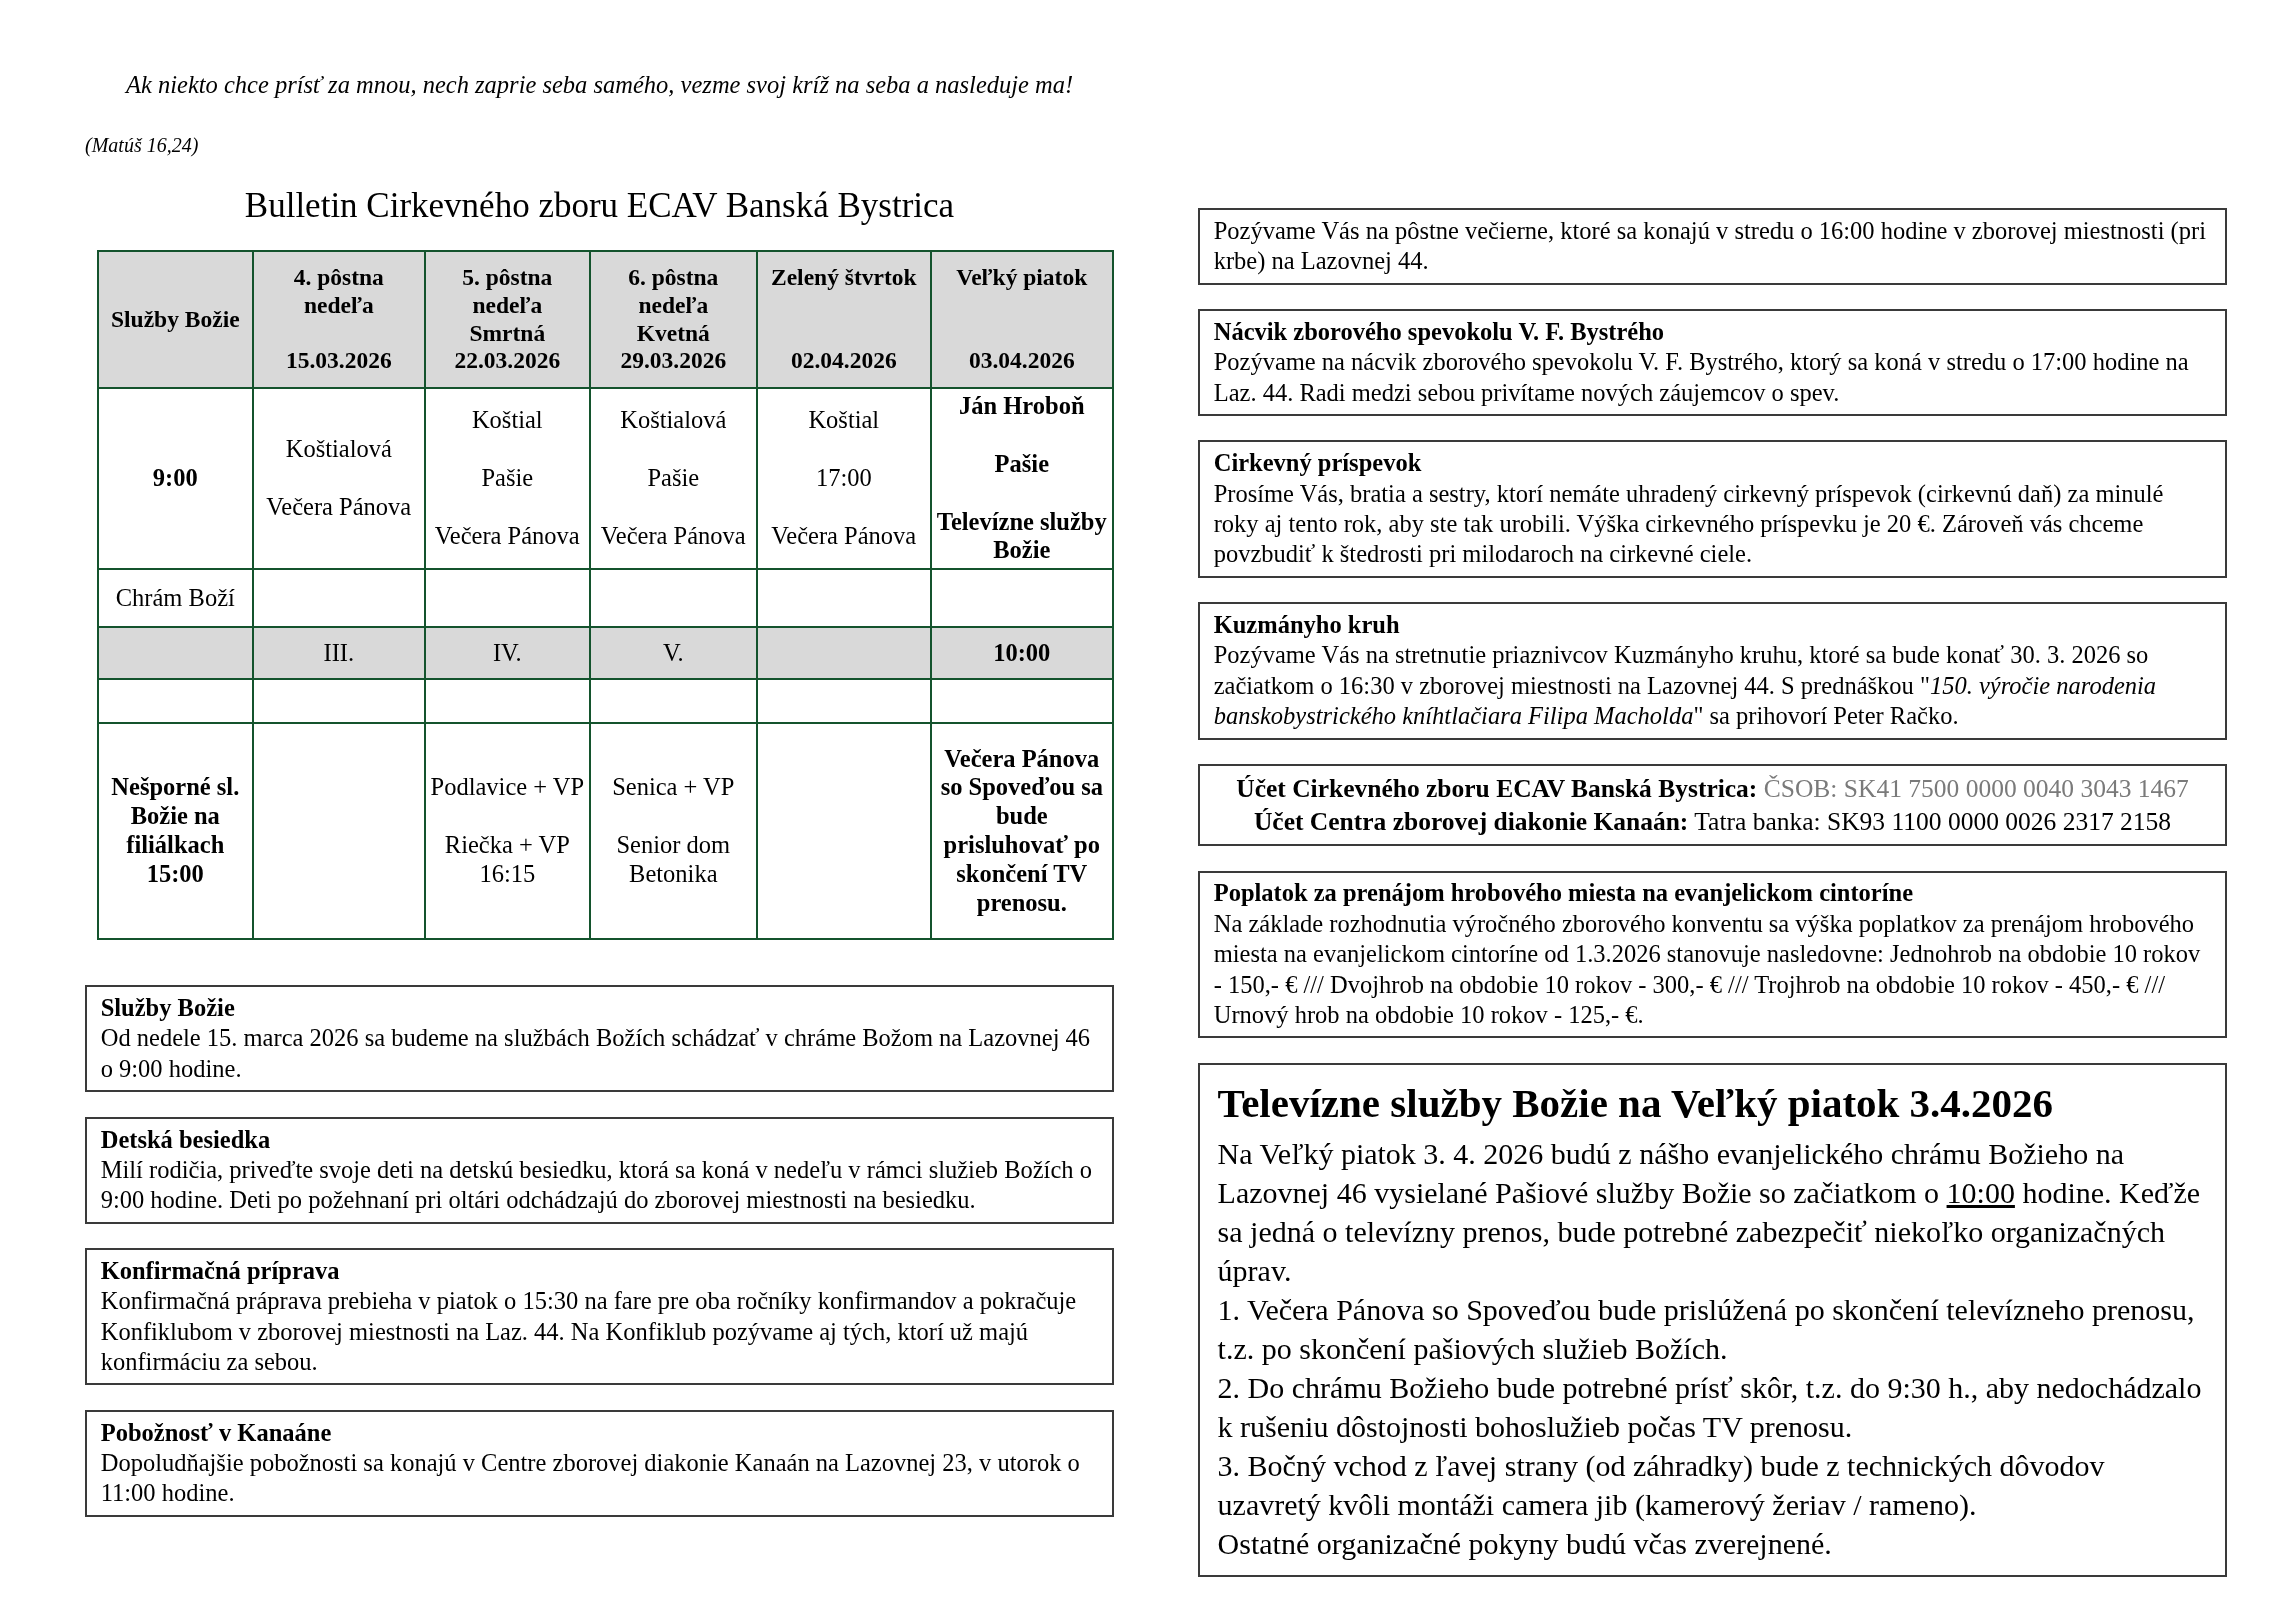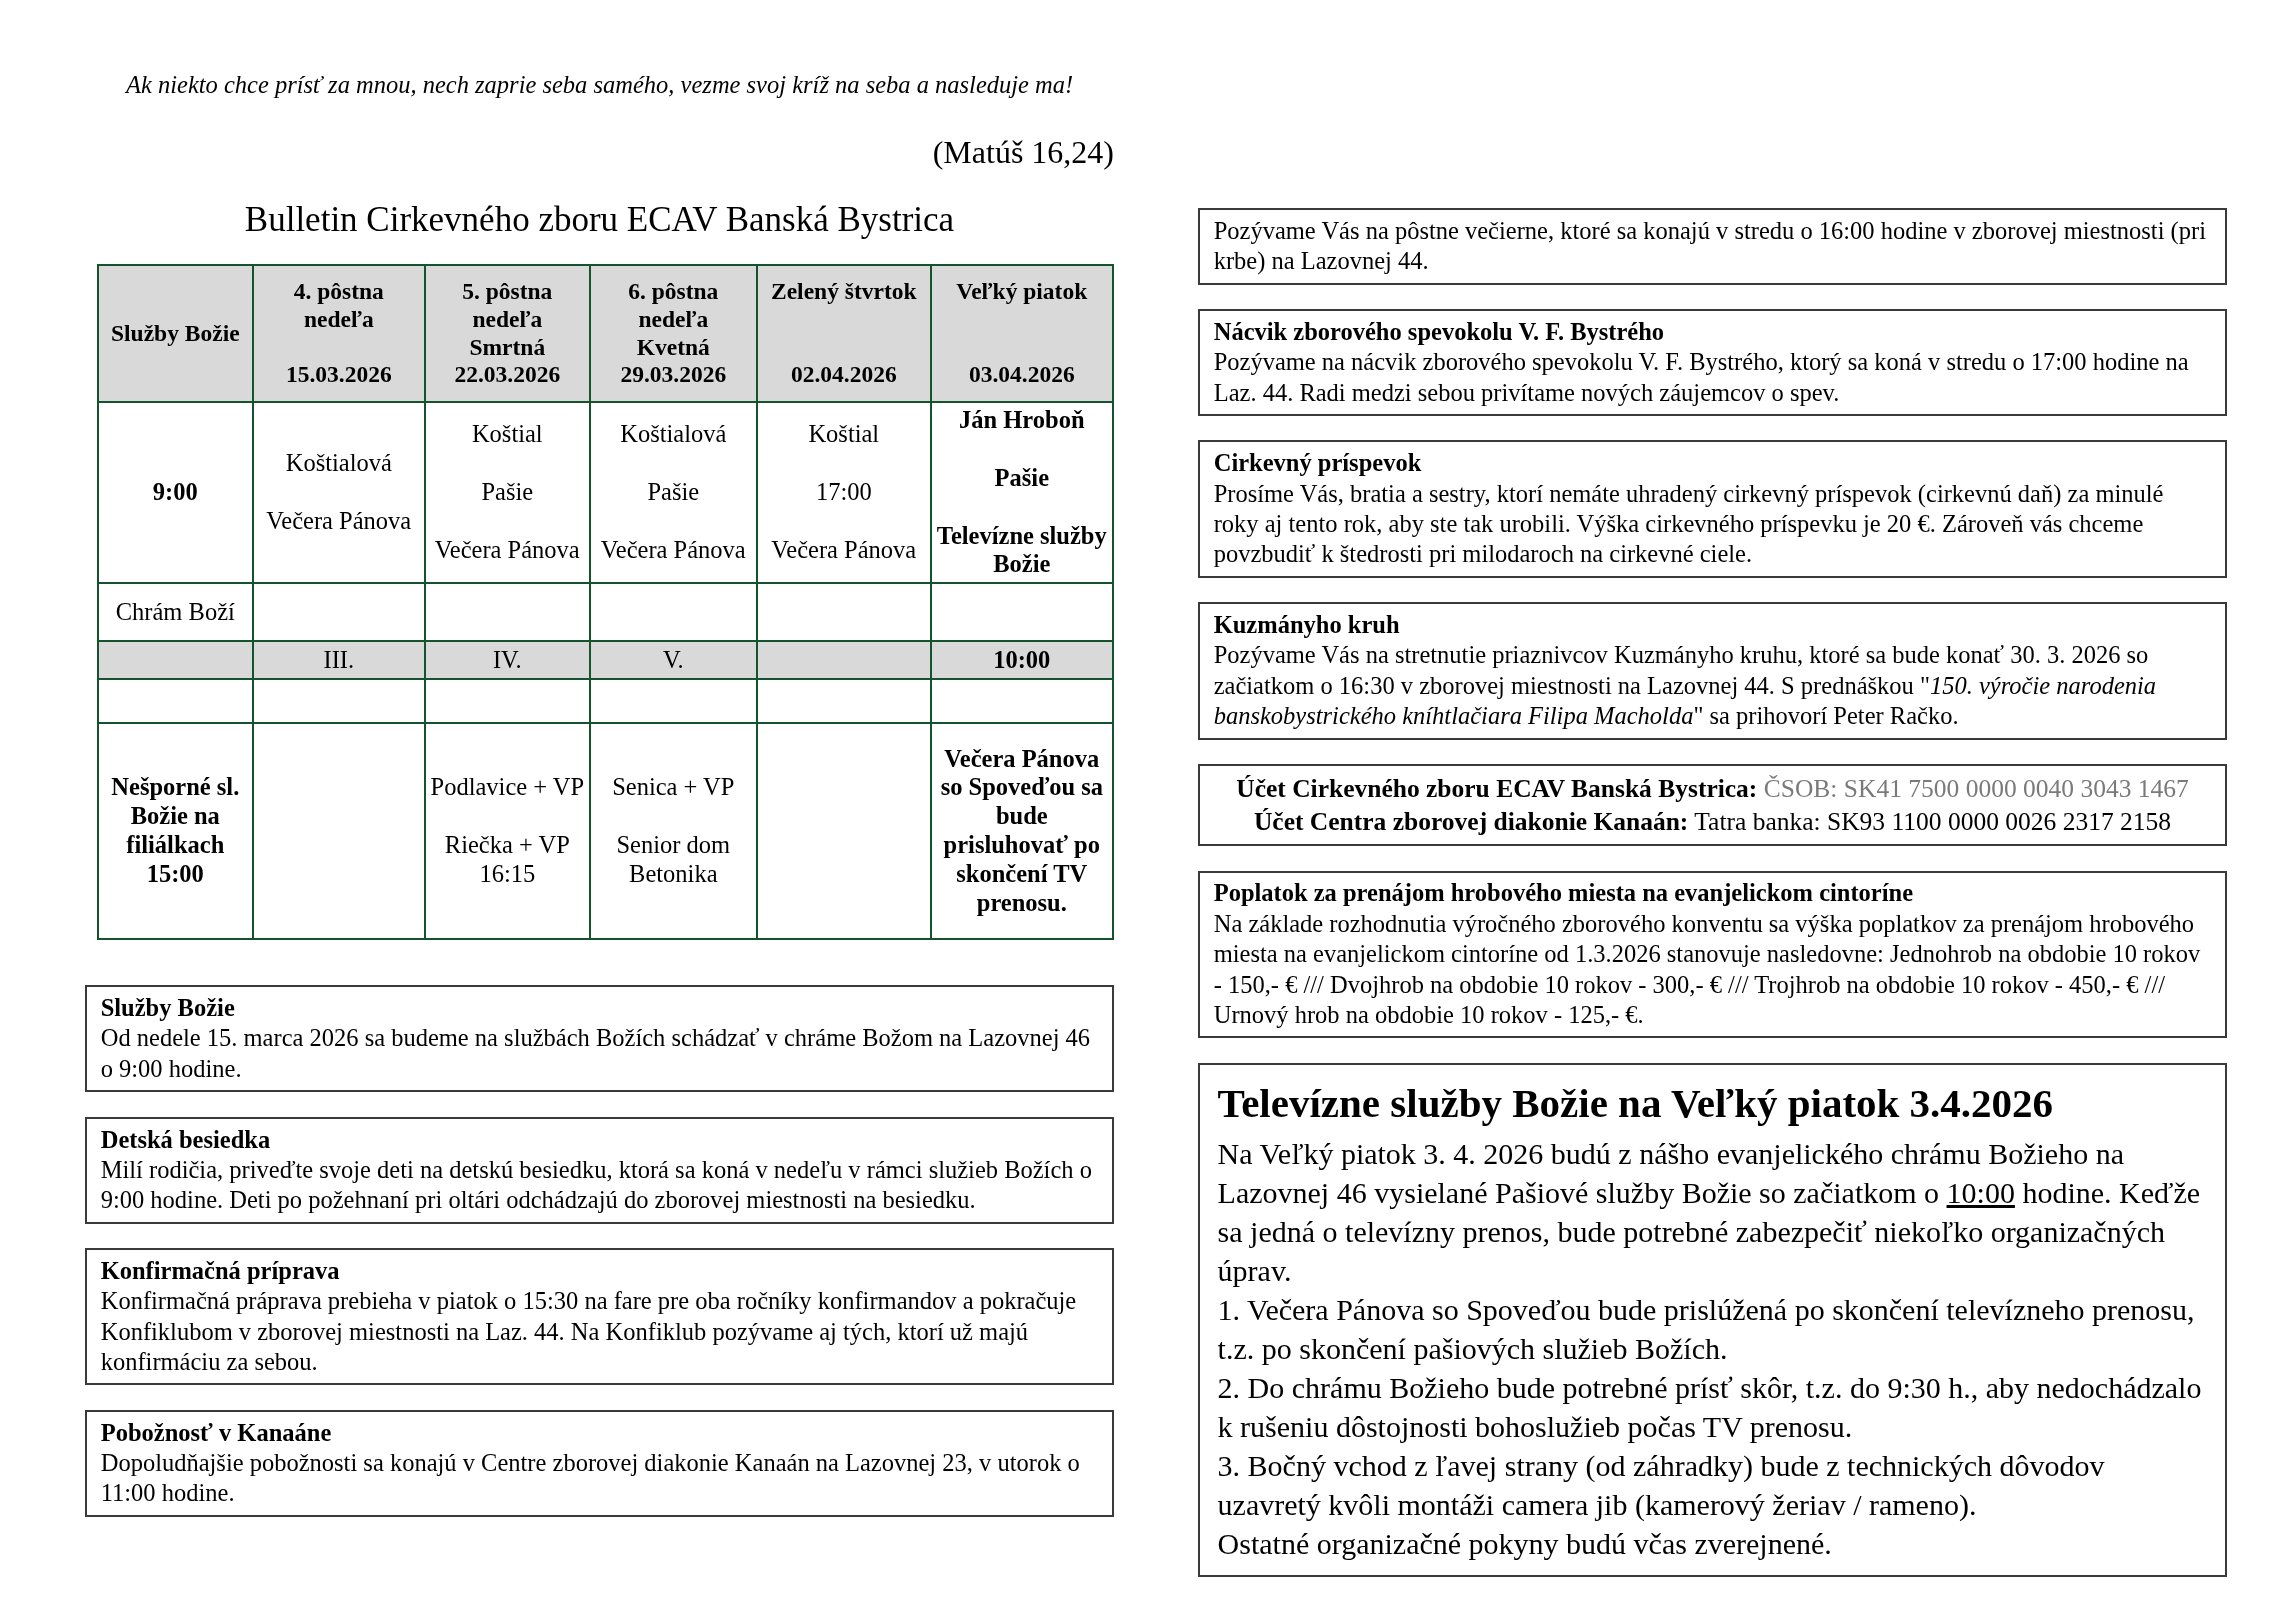--- a/index.html
+++ b/index.html
@@ -2,21 +2,21 @@
 <html><head>
 <meta charset="utf-8">
 <style>
   html,body{margin:0;padding:0;background:#ffffff;}
   .page{position:relative;width:2293px;height:1621px;background:#fff;
         font-family:"Liberation Serif",serif;color:#000;overflow:hidden;border-radius:28px;}
 
   
   .left-col{position:absolute;left:85px;top:71px;width:1029px;}
   .quote{font-style:italic;font-size:24.5px;margin:0 0 0 41px;}
-  .quote-ref{font-size:32px;text-align:right;margin:35px 0 0 0;}
+  .quote-ref{font-style:italic;font-size:20px;text-align:left;margin:35px 0 0 0;}
   .bulletin-title{font-size:35px;font-weight:400;text-align:center;margin:29px 0 24px 0;}
 
   table.services{border-collapse:collapse;margin-left:11.8px;table-layout:fixed;
                  border:2.9px solid #000;}
   table.services td,table.services th{border:2px solid #14532d;text-align:center;
         vertical-align:middle;padding:2.9px 2.9px;white-space:pre-line;line-height:1.18;}
   table.services th{font-size:23.5px;font-weight:bold;background:#d9d9d9;}
   table.services td{font-size:24.5px;}
   tr.roman-row td{background:#d9d9d9;}
   .bold{font-weight:bold;}
@@ -111,21 +111,21 @@
 Televízne služby Božie</td>
       </tr>
       <tr style="height:58px">
         <td>Chrám Boží</td>
         <td></td>
         <td></td>
         <td></td>
         <td></td>
         <td></td>
       </tr>
-      <tr class="roman-row" style="height:38px">
+      <tr class="roman-row" style="height:52px">
         <td></td>
         <td>III.</td>
         <td>IV.</td>
         <td>V.</td>
         <td></td>
         <td class="bold">10:00</td>
       </tr>
       <tr style="height:44px">
         <td></td>
         <td></td>

